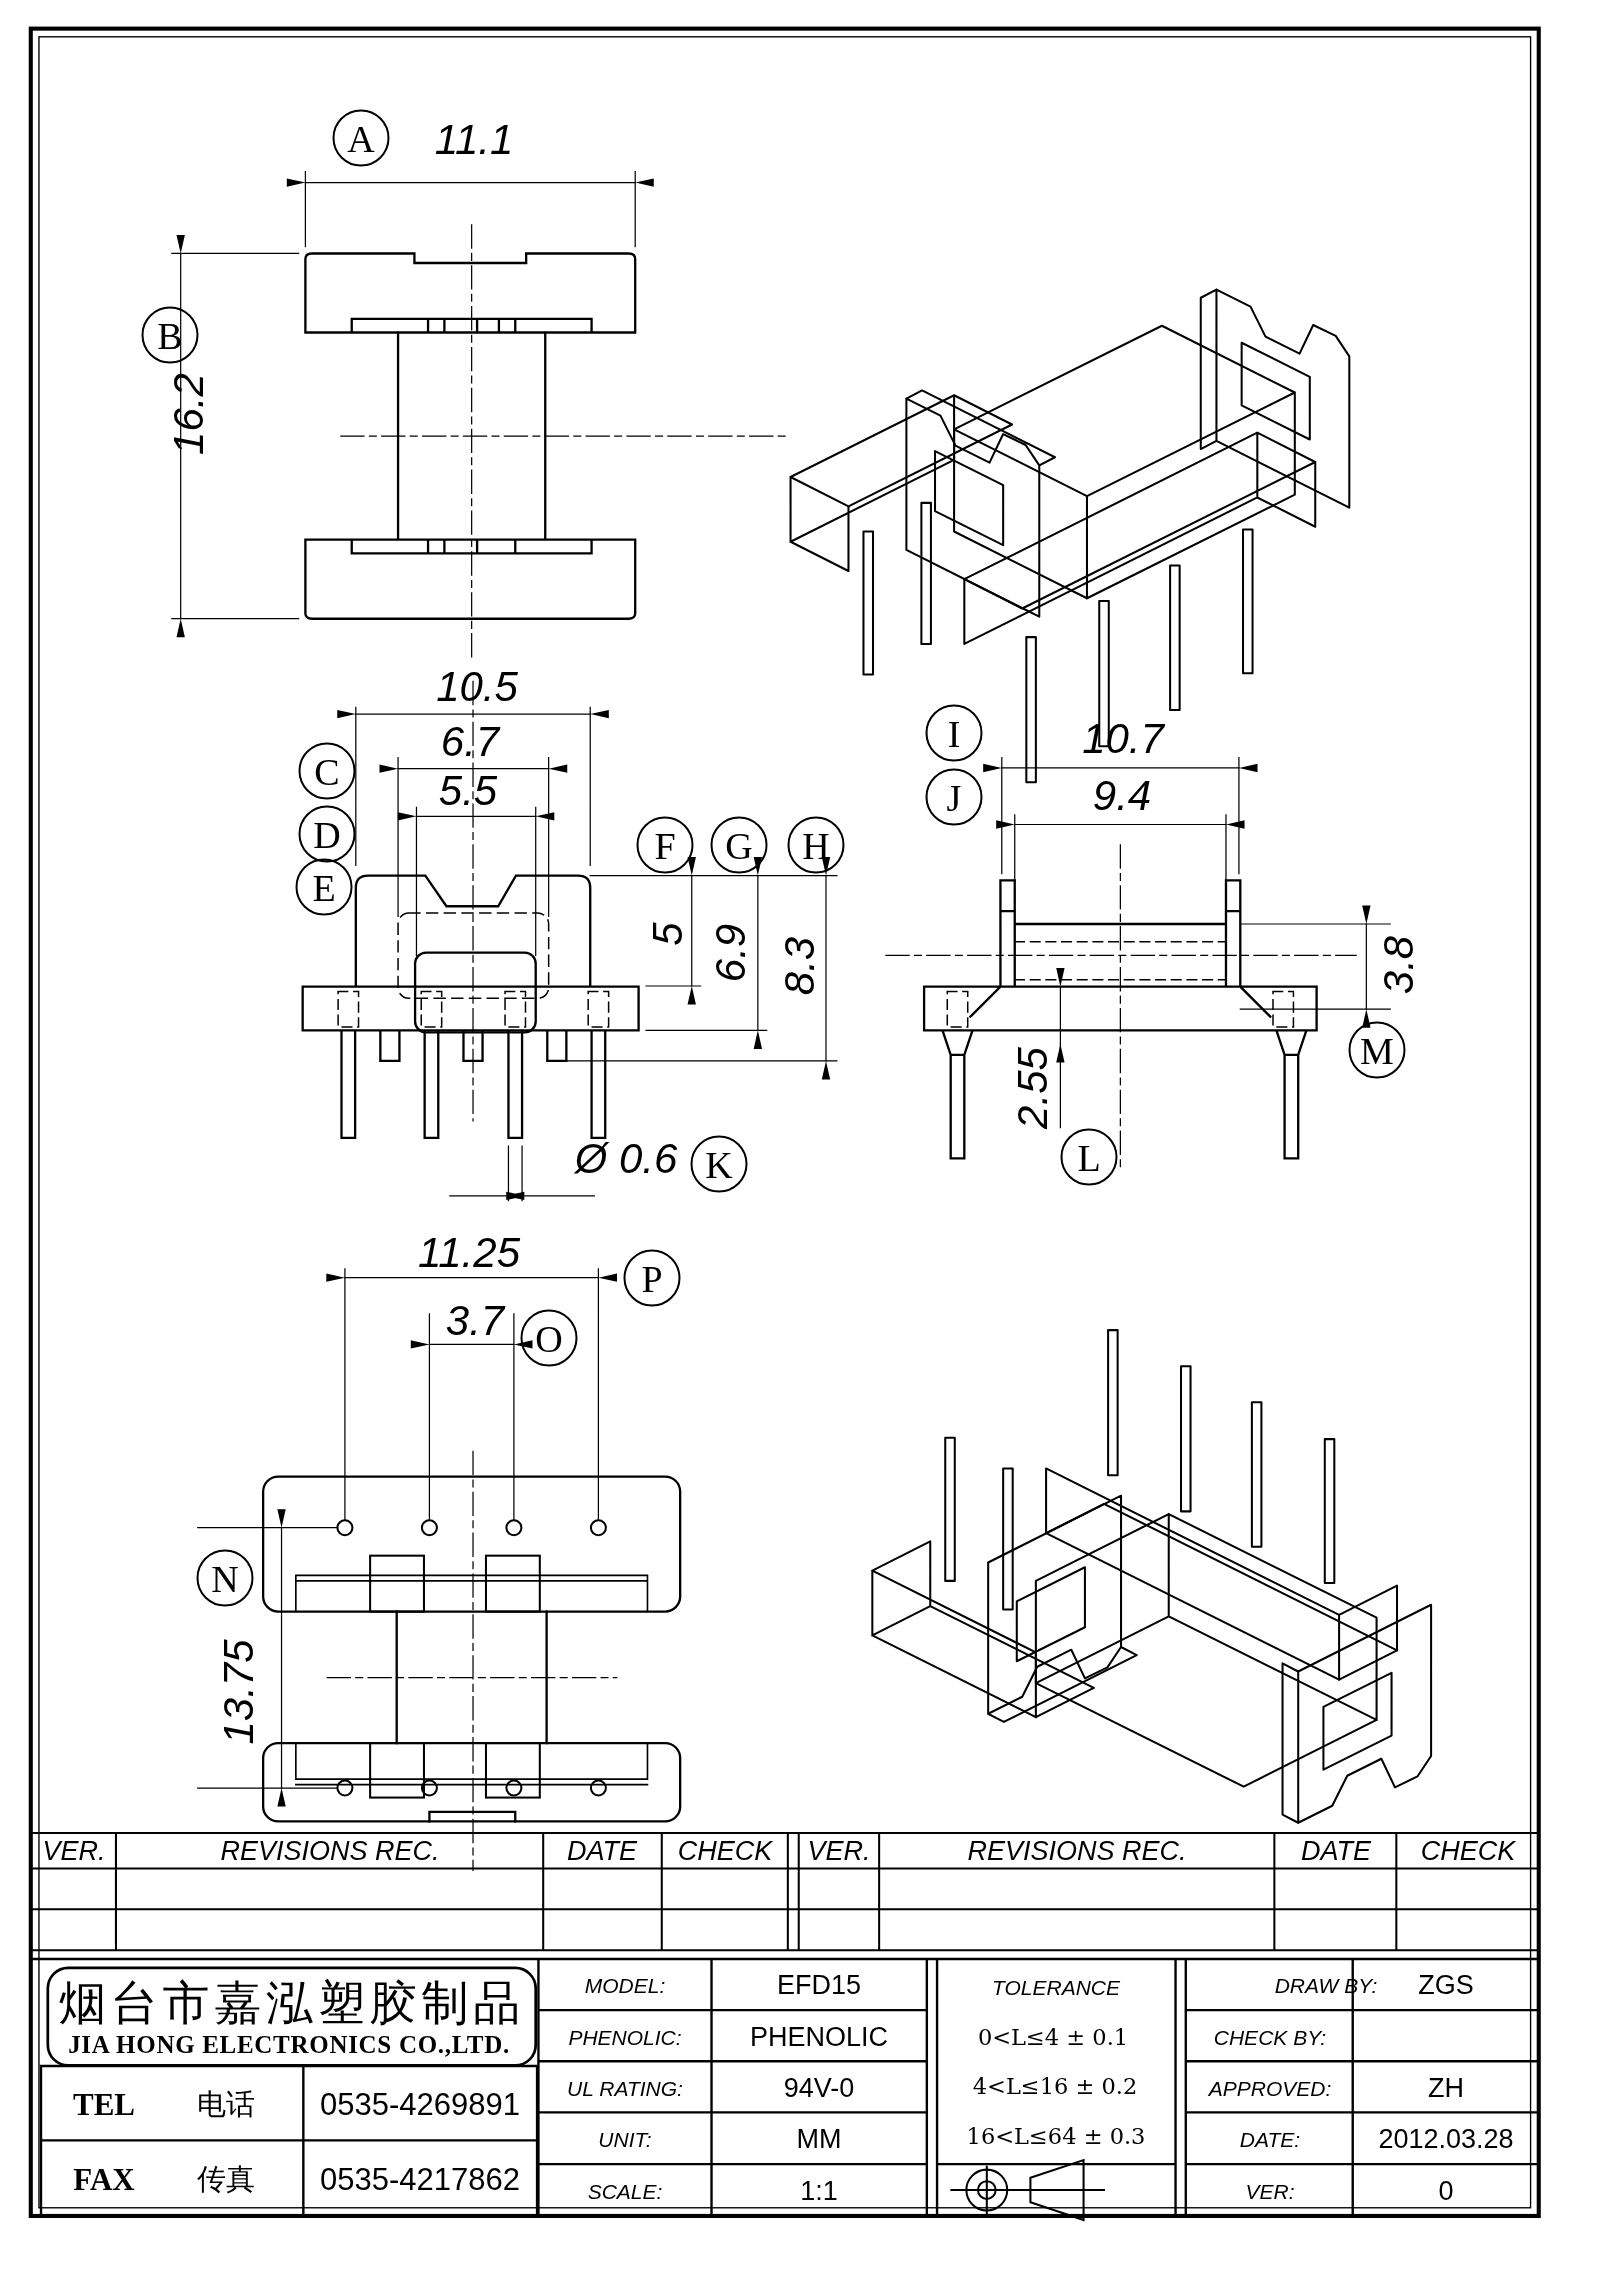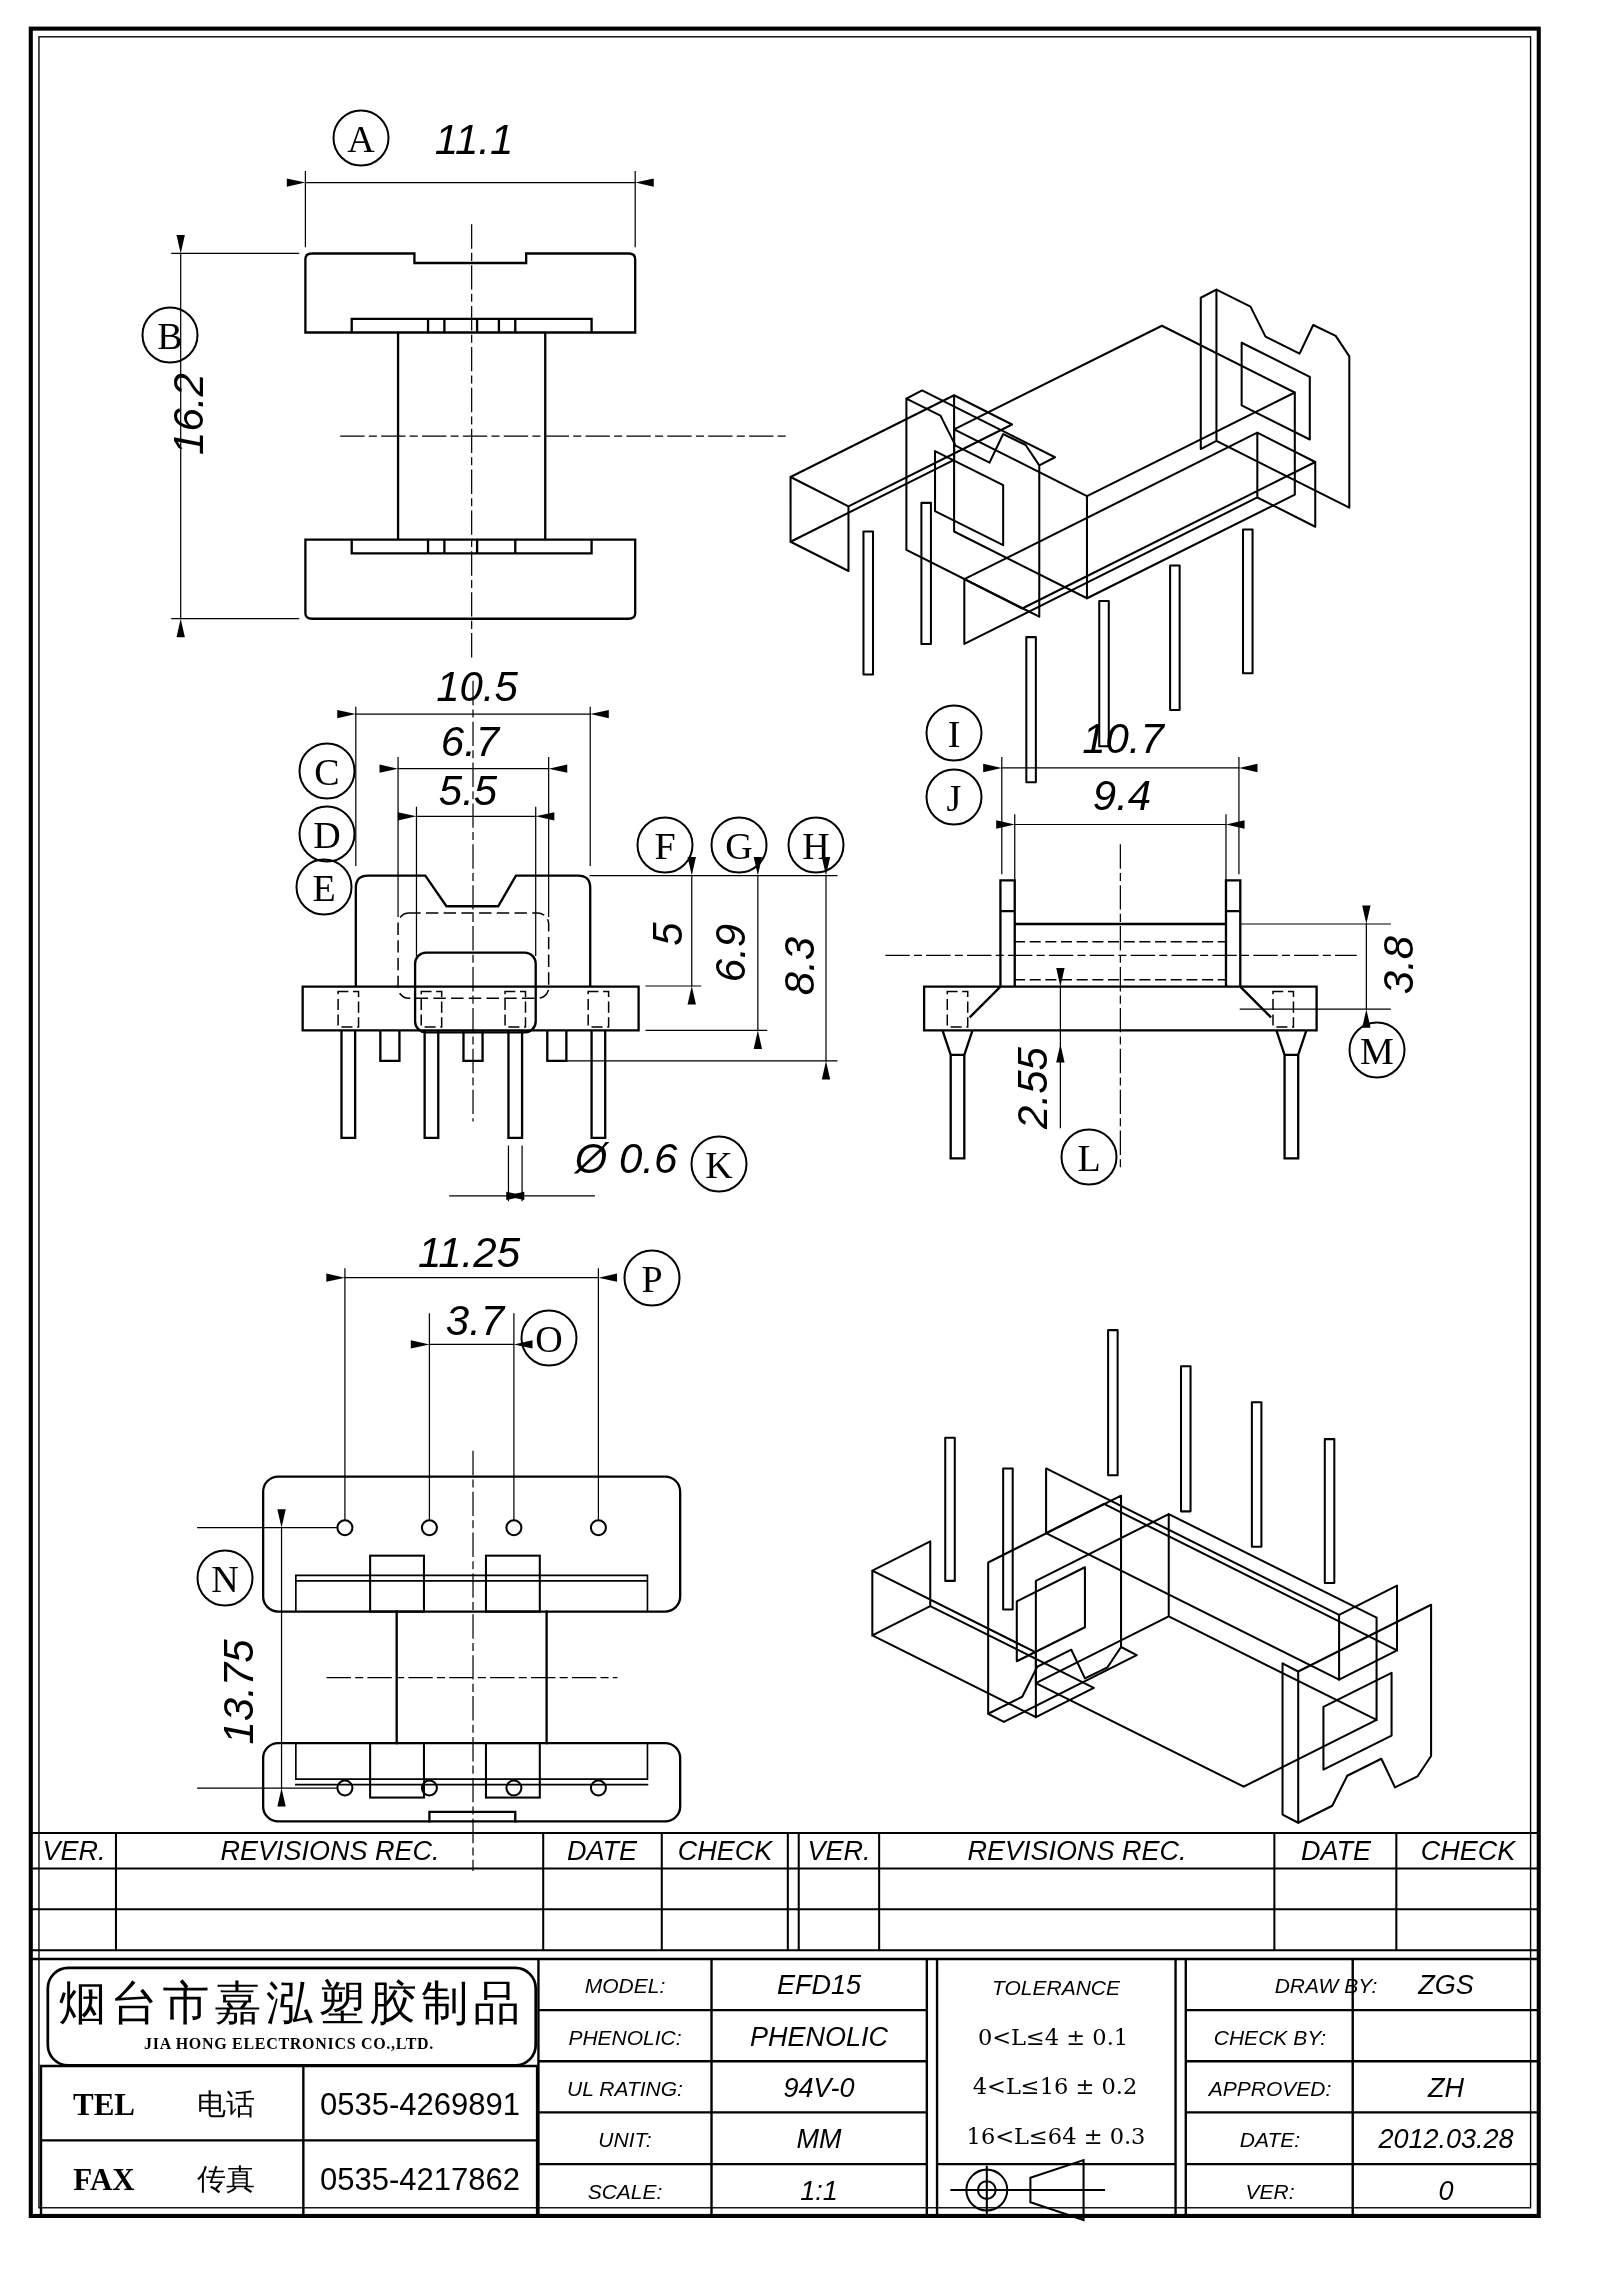--- a/index.html
+++ b/index.html
@@ -8,24 +8,24 @@
   svg.lines{position:absolute;left:0;top:0;}
   .t{position:absolute;transform:translate(-50%,-50%);white-space:nowrap;line-height:1;}
   .rot{transform:translate(-50%,-50%) rotate(-90deg);}
   .dim{font-style:italic;font-size:42px;}
   .balloon{position:absolute;width:53px;height:53px;border:2.4px solid #000;border-radius:50%;
            display:flex;align-items:center;justify-content:center;
            font-family:"Liberation Serif","DejaVu Serif",serif;font-size:38px;
            transform:translate(-50%,-50%);background:#fff0;}
   .hdr{font-style:italic;font-size:27px;}
   .lbl{font-style:italic;font-size:21px;}
-  .val{font-style:italic;font-size:27px;}
+  .val{font-size:27px;}
   .tol{font-family:"DejaVu Serif","Liberation Serif",serif;font-size:22.5px;}
   .cn{font-family:"DejaVu Serif","Liberation Serif",serif;font-size:47px;letter-spacing:4.8px;}
-  .en{font-family:"Liberation Serif","DejaVu Serif",serif;font-weight:bold;font-size:16px;letter-spacing:0.7px;}
+  .en{font-family:"Liberation Serif","DejaVu Serif",serif;font-weight:bold;font-size:25px;letter-spacing:0.7px;}
   .tf{font-family:"Liberation Serif","DejaVu Serif",serif;font-weight:bold;font-size:31px;}
   .cnl{font-family:"DejaVu Serif","Liberation Serif",serif;font-size:29px;}
   .ph{font-size:31px;}
 </style>
 </head>
 <body>
 
 <div class="page">
 
   <svg class="lines" width="1622" height="2295" viewBox="0 0 2380 3368" fill="none" stroke="#000" stroke-linecap="square">

